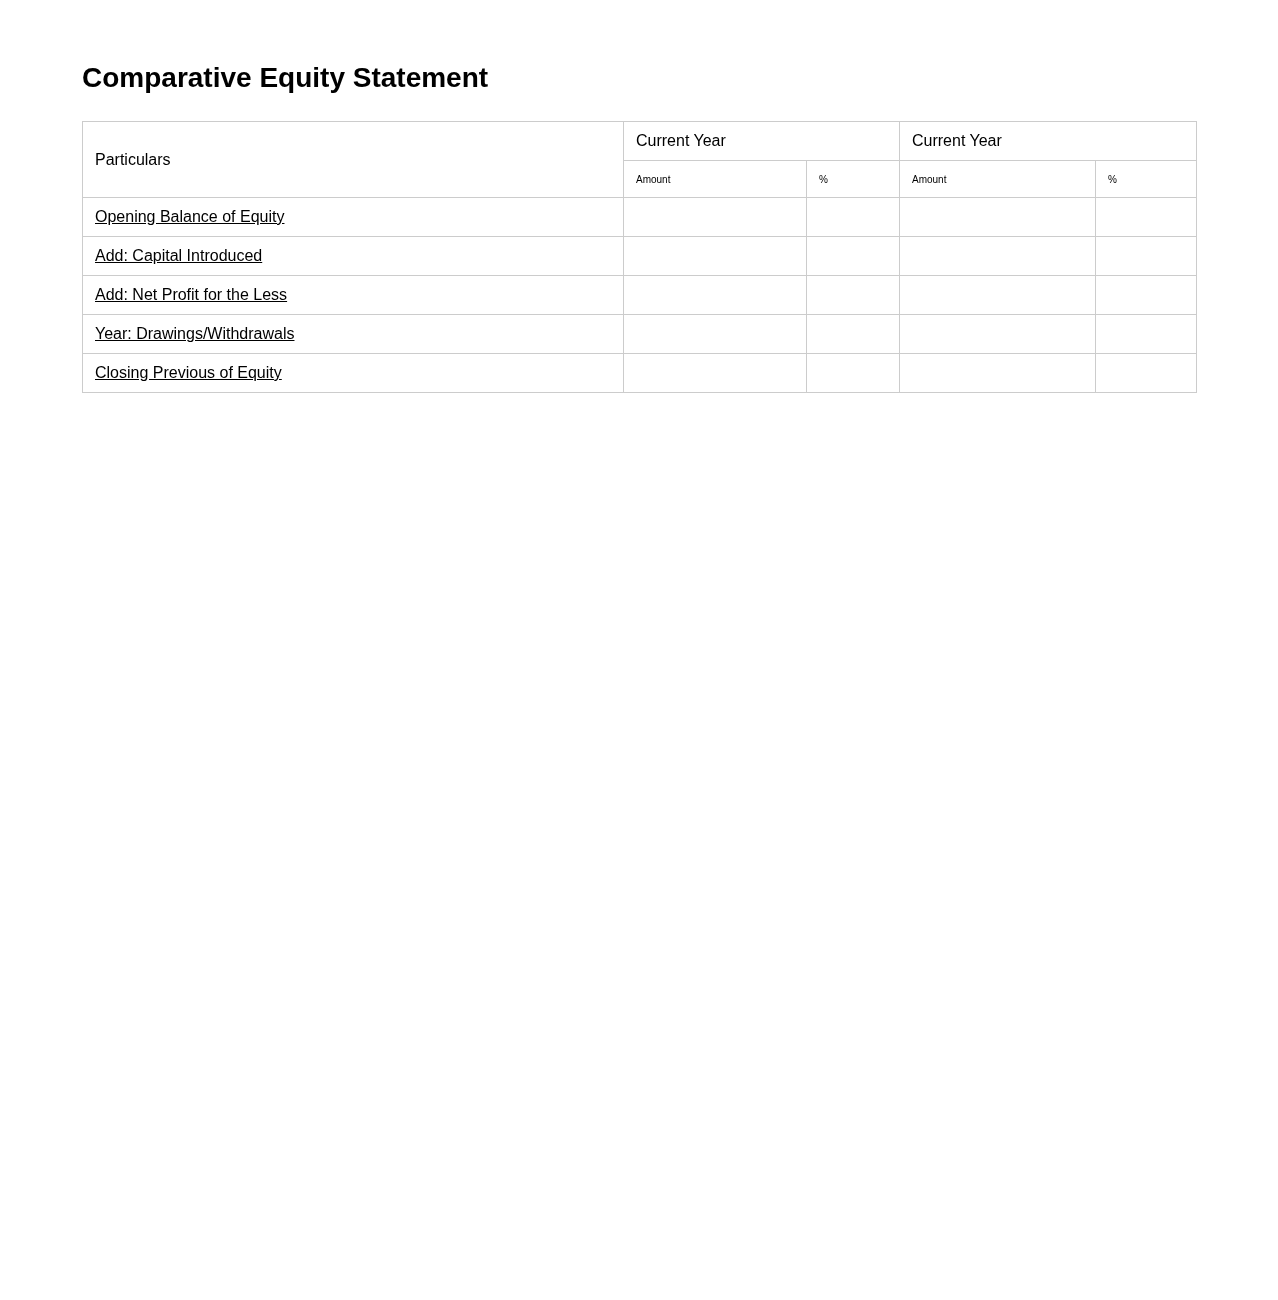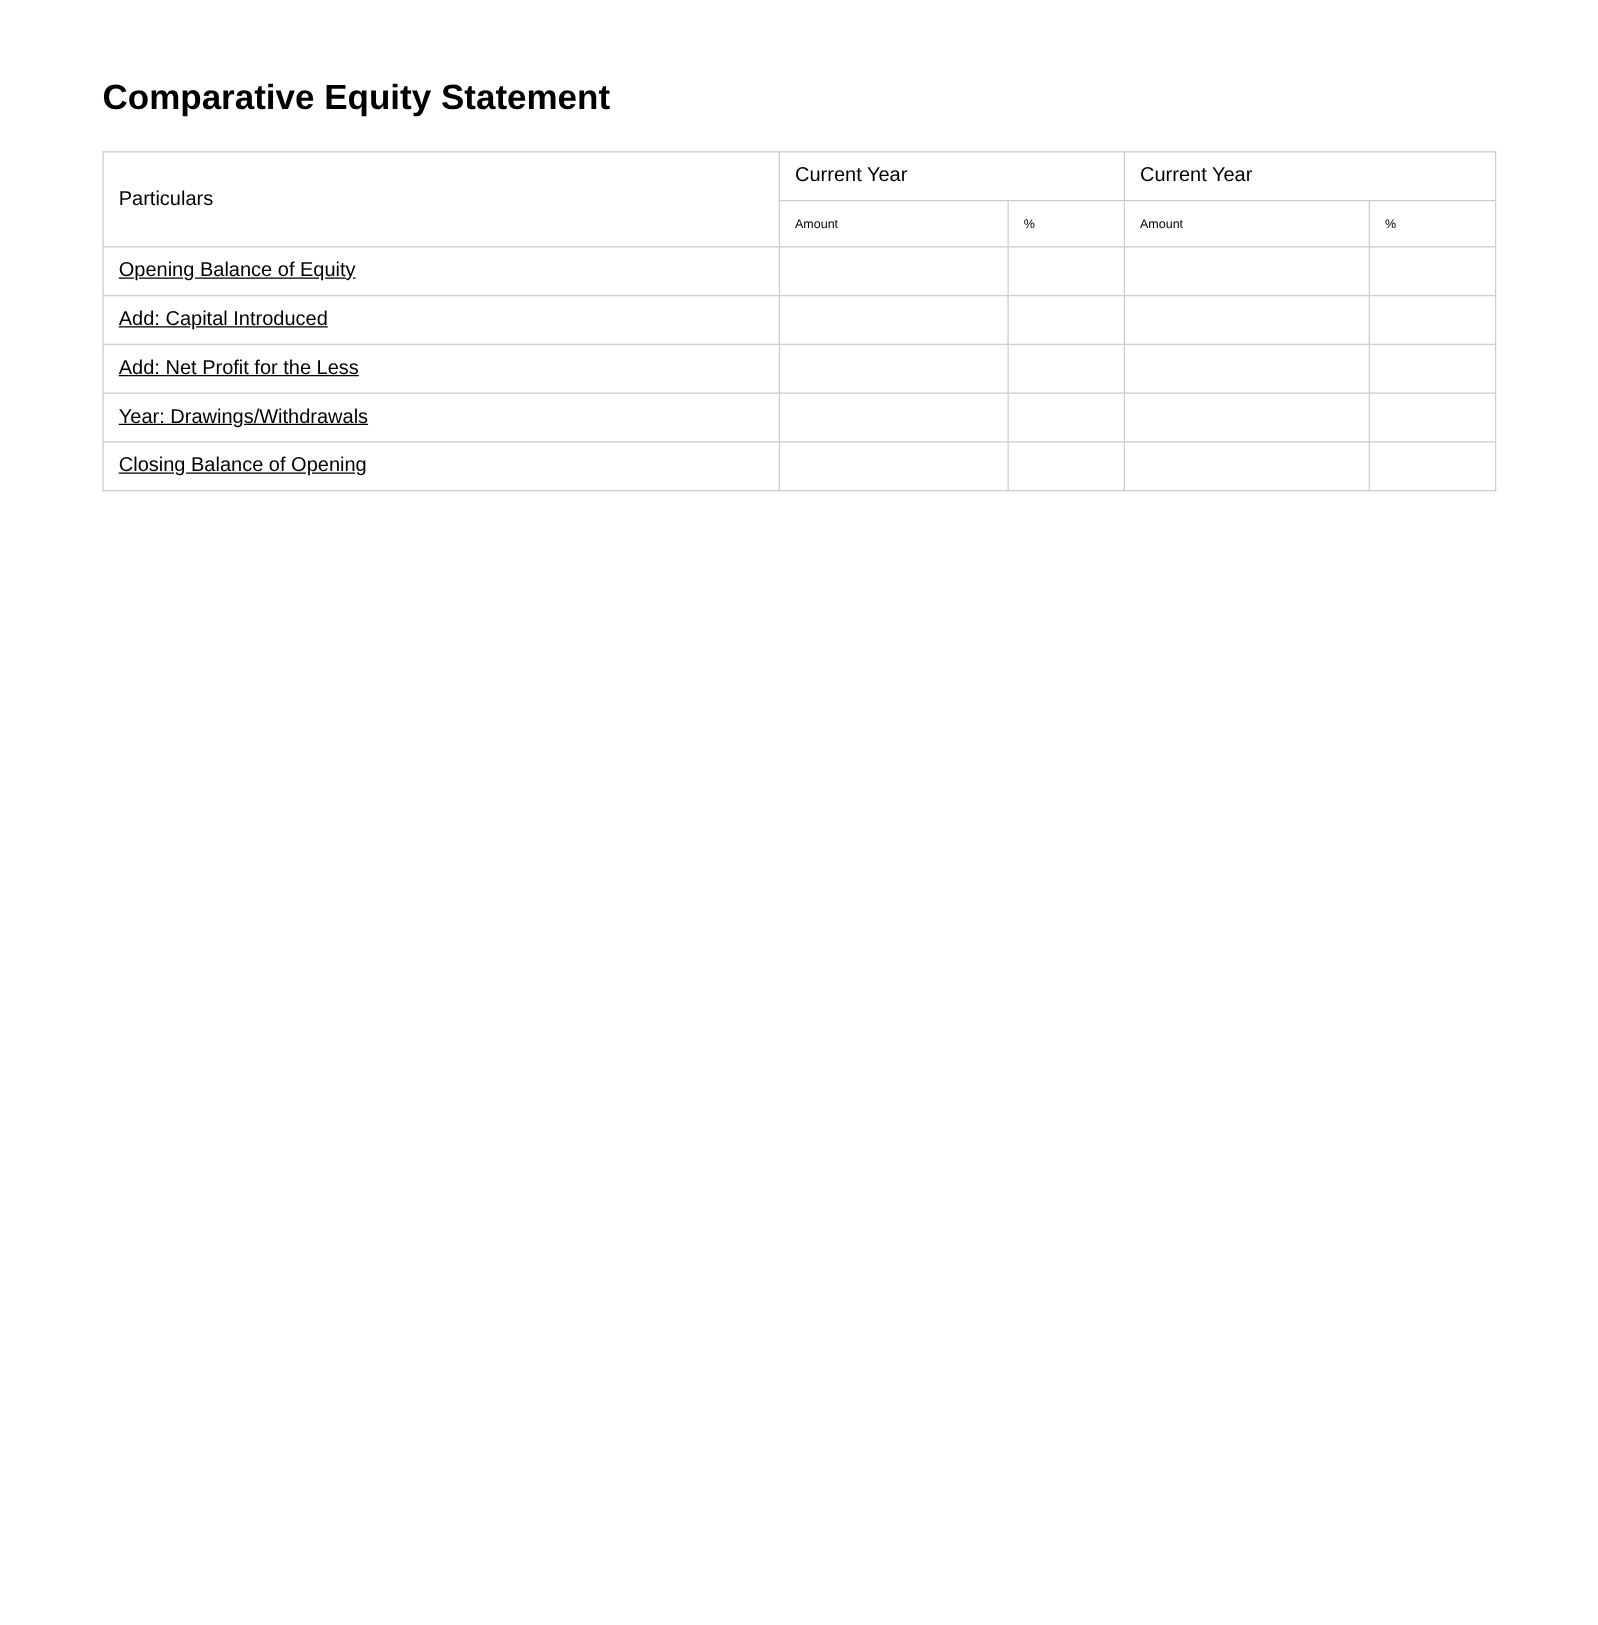--- a/index.html
+++ b/index.html
@@ -61,20 +61,20 @@
       <td></td>
     </tr>
     <tr>
       <td>Year: Drawings/Withdrawals</td>
       <td></td>
       <td></td>
       <td></td>
       <td></td>
     </tr>
     <tr>
-      <td>Closing Balance of Opening</td>
+      <td>Closing Previous of Equity</td>
       <td></td>
       <td></td>
       <td></td>
       <td></td>
     </tr>
   </tbody>
 </table>
 
 </body></html>

